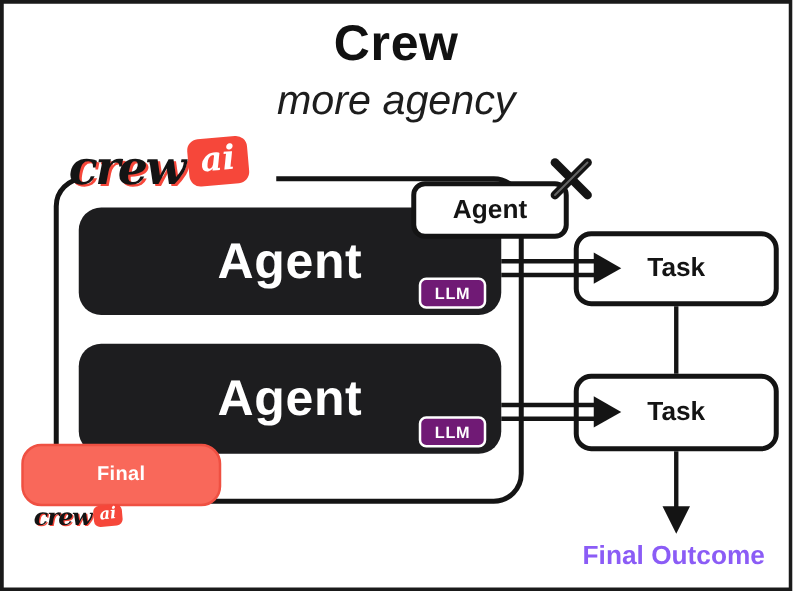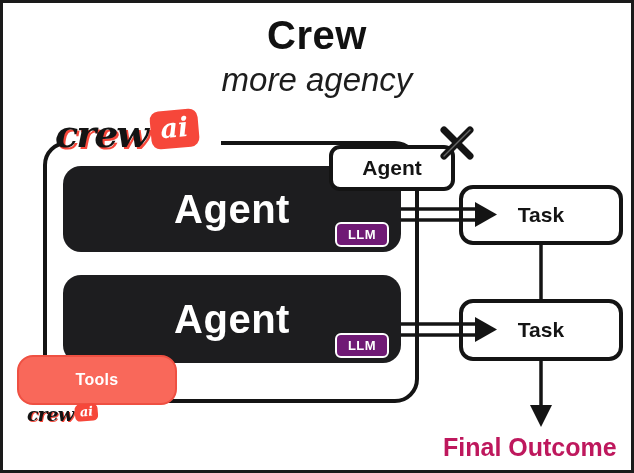--- a/index.html
+++ b/index.html
@@ -71,22 +71,22 @@
   .task-1{top:182px;height:60px;}
   .task-2{top:296px;height:62px;}
   
   .memory-box{
     left:14px;top:352px;width:160px;height:50px;box-sizing:border-box;
     background:#f9685a;border:2px solid #ef5042;border-radius:16px;z-index:7;
     display:flex;align-items:center;justify-content:center;
     color:#fff;font-size:16px;font-weight:700;letter-spacing:.3px;
   }
   .final-outcome{
-    left:440px;top:430px;width:192px;text-align:left;
-    font-size:25px;font-weight:800;color:#be185d;z-index:2;
+    left:440px;top:430px;width:192px;text-align:center;
+    font-size:21px;font-weight:800;color:#8b5cf6;z-index:2;
   }
   .arrow-layer{left:0;top:0;width:634px;height:473px;z-index:6;pointer-events:none;}
 </style>
 </head>
 <body>
 
 <div class="canvas">
 
   <div class="abs page-title">Crew</div>
   <div class="abs page-subtitle">more agency</div>
@@ -121,21 +121,21 @@
   </div>
 
   <div class="abs task-box task-1">
     <span>Task</span>
   </div>
   <div class="abs task-box task-2">
     <span>Task</span>
   </div>
 
   <div class="abs memory-box">
-    <span>Tools</span>
+    <span>Final</span>
   </div>
 
   <div class="abs brand brand-small">
     <span class="wordmark">crew</span>
     <span class="ai-badge">ai</span>
   </div>
 
   <svg class="abs arrow-layer" width="634" height="473" viewBox="0 0 634 473">
 
     <g>

